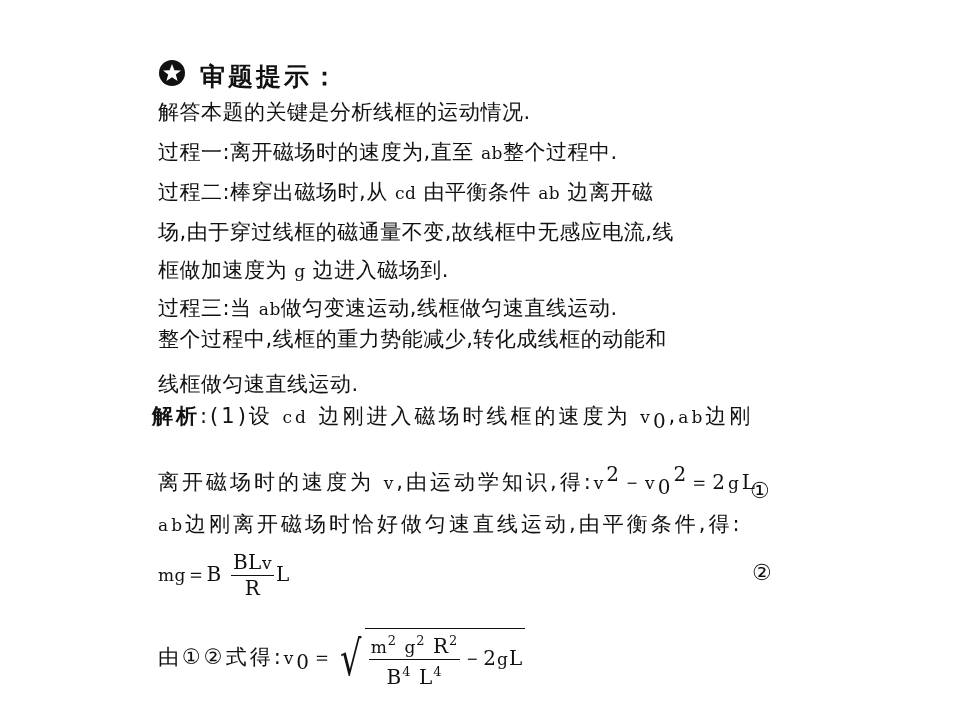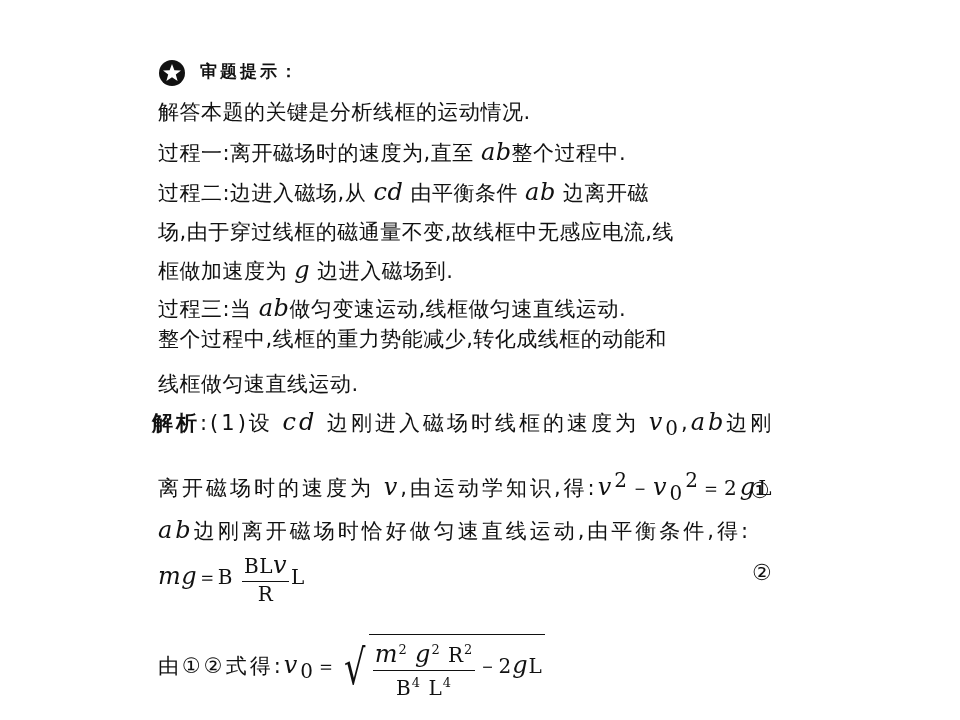--- a/index.html
+++ b/index.html
@@ -1,49 +1,49 @@
 <!DOCTYPE html>
 <html><head>
 <meta charset="utf-8">
 <style>
   html, body { margin:0; padding:0; background:#ffffff; }
   body { width:960px; height:720px; position:relative; overflow:hidden;
          font-family:"DejaVu Sans", sans-serif; color:#111; }
   .line { position:absolute; left:158px; font-size:21px; line-height:28px; white-space:nowrap; letter-spacing:0.5px; }
-  .wide { letter-spacing:3px;margin-top:6px; }
-  .m { font-family:"DejaVu Serif", serif; font-style:italic; font-size:24px; }
+  .wide { letter-spacing:3px; }
+  .m { font-family:"DejaVu Serif", serif; font-size:17px; }
   .r { font-family:"DejaVu Serif", serif; font-size:20px; }
   .bold { font-weight:bold; }
   .star { position:absolute; left:159px; top:60px; width:26px; height:26px; border-radius:50%; background:#111; }
   .star svg { position:absolute; left:3px; top:3px; }
-  .heading { position:absolute; left:200px; top:60px; font-size:17px; font-weight:bold; letter-spacing:3px; }
+  .heading { position:absolute; left:200px; top:60px; font-size:25px; font-weight:bold; letter-spacing:3px; }
   .num { position:absolute; font-family:"DejaVu Serif", serif; font-size:22px; }
   .frac { display:inline-block; vertical-align:middle; text-align:center; margin:0 2px; }
-  .frac .top { display:block; border-bottom:1.5px solid #111; padding:0 2px; line-height:30px; }
+  .frac .top { display:block; border-bottom:1.5px solid #111; padding:0 2px; line-height:24px; }
   .frac .bot { display:block; line-height:24px; }
   .sqrt { display:inline-block; vertical-align:middle; border-top:1.5px solid #111; padding:0 2px; position:relative; }
   .sqrt-sign { display:inline-block; vertical-align:middle; font-size:48px; line-height:48px; font-family:"DejaVu Serif", serif; transform:scaleX(0.7); margin-right:-4px; }
   sup { font-size:13px; }
   sub { font-size:13px; }
 </style>
 </head>
 <body>
 
 <div class="star">
   <svg width="20" height="20" viewBox="0 0 20 20">
       <polygon points="10,1 12.4,7.2 19,7.4 13.8,11.6 15.6,18 10,14.3 4.4,18 6.2,11.6 1,7.4 7.6,7.2" fill="#fff"></polygon>
     </svg>
 </div>
 <div class="heading"><span>审题提示</span><span>：</span></div>
 
 <div class="line" style="top:98px"><span>解答本题的关键是分析线框的运动情况.</span></div>
 
 <div class="line" style="top:138px"><span>过程一:离开磁场时的速度为,直至 </span><span class="m">ab</span><span>整个过程中.</span></div>
 
-<div class="line" style="top:178px"><span>过程二:边进入磁场,从 </span><span class="m">cd</span><span> 由平衡条件 </span><span class="m">ab</span><span> 边离开磁</span></div>
+<div class="line" style="top:178px"><span>过程二:棒穿出磁场时,从 </span><span class="m">cd</span><span> 由平衡条件 </span><span class="m">ab</span><span> 边离开磁</span></div>
 
 <div class="line" style="top:218px"><span>场,由于穿过线框的磁通量不变,故线框中无感应电流,线</span></div>
 
 <div class="line" style="top:256px"><span>框做加速度为 </span><span class="m">g</span><span> 边进入磁场到.</span></div>
 
 <div class="line" style="top:294px"><span>过程三:当 </span><span class="m">ab</span><span>做匀变速运动,线框做匀速直线运动.</span></div>
 
 <div class="line" style="top:325px"><span>整个过程中,线框的重力势能减少,转化成线框的动能和</span></div>
 
 <div class="line" style="top:370px"><span>线框做匀速直线运动.</span></div>

